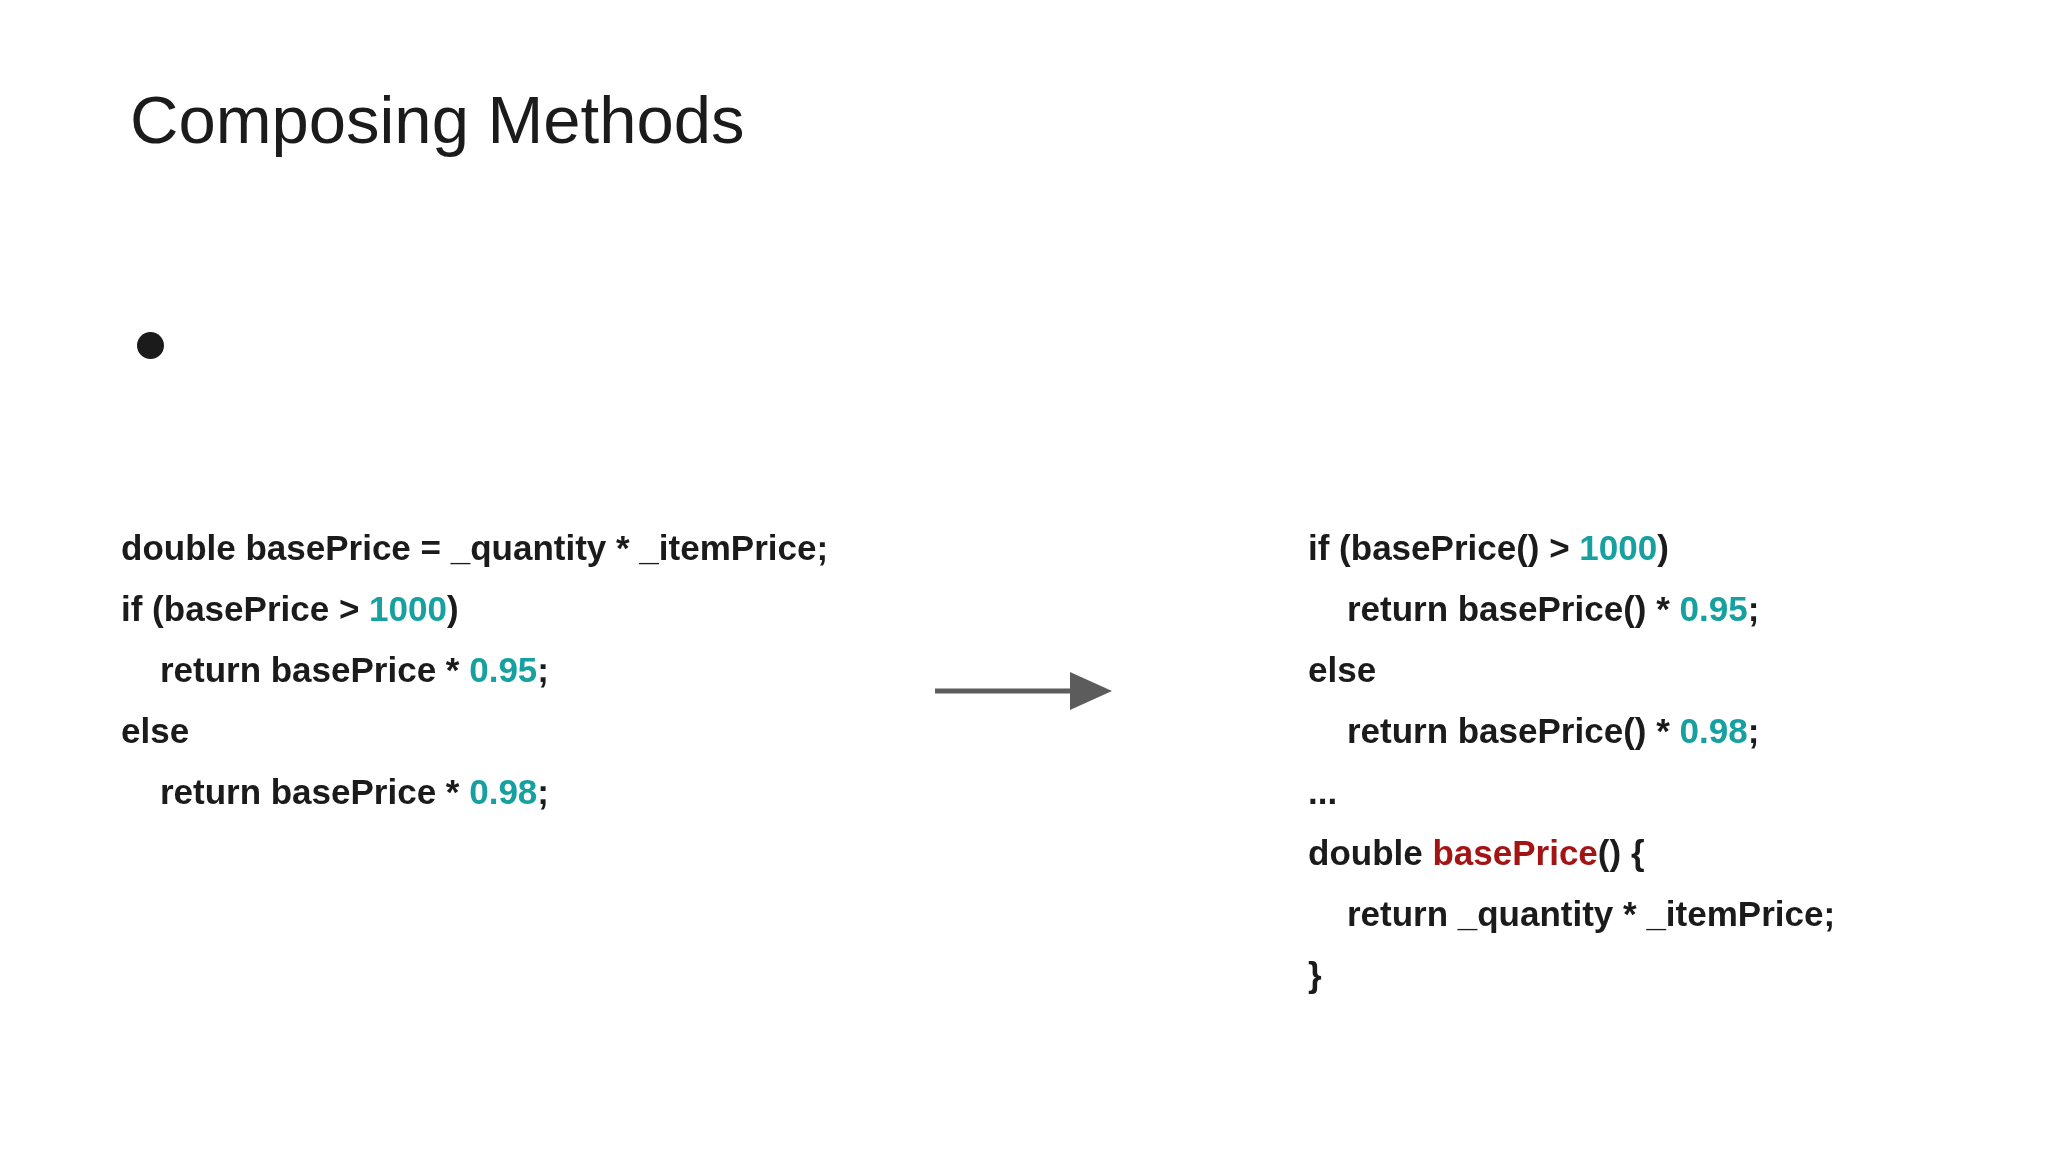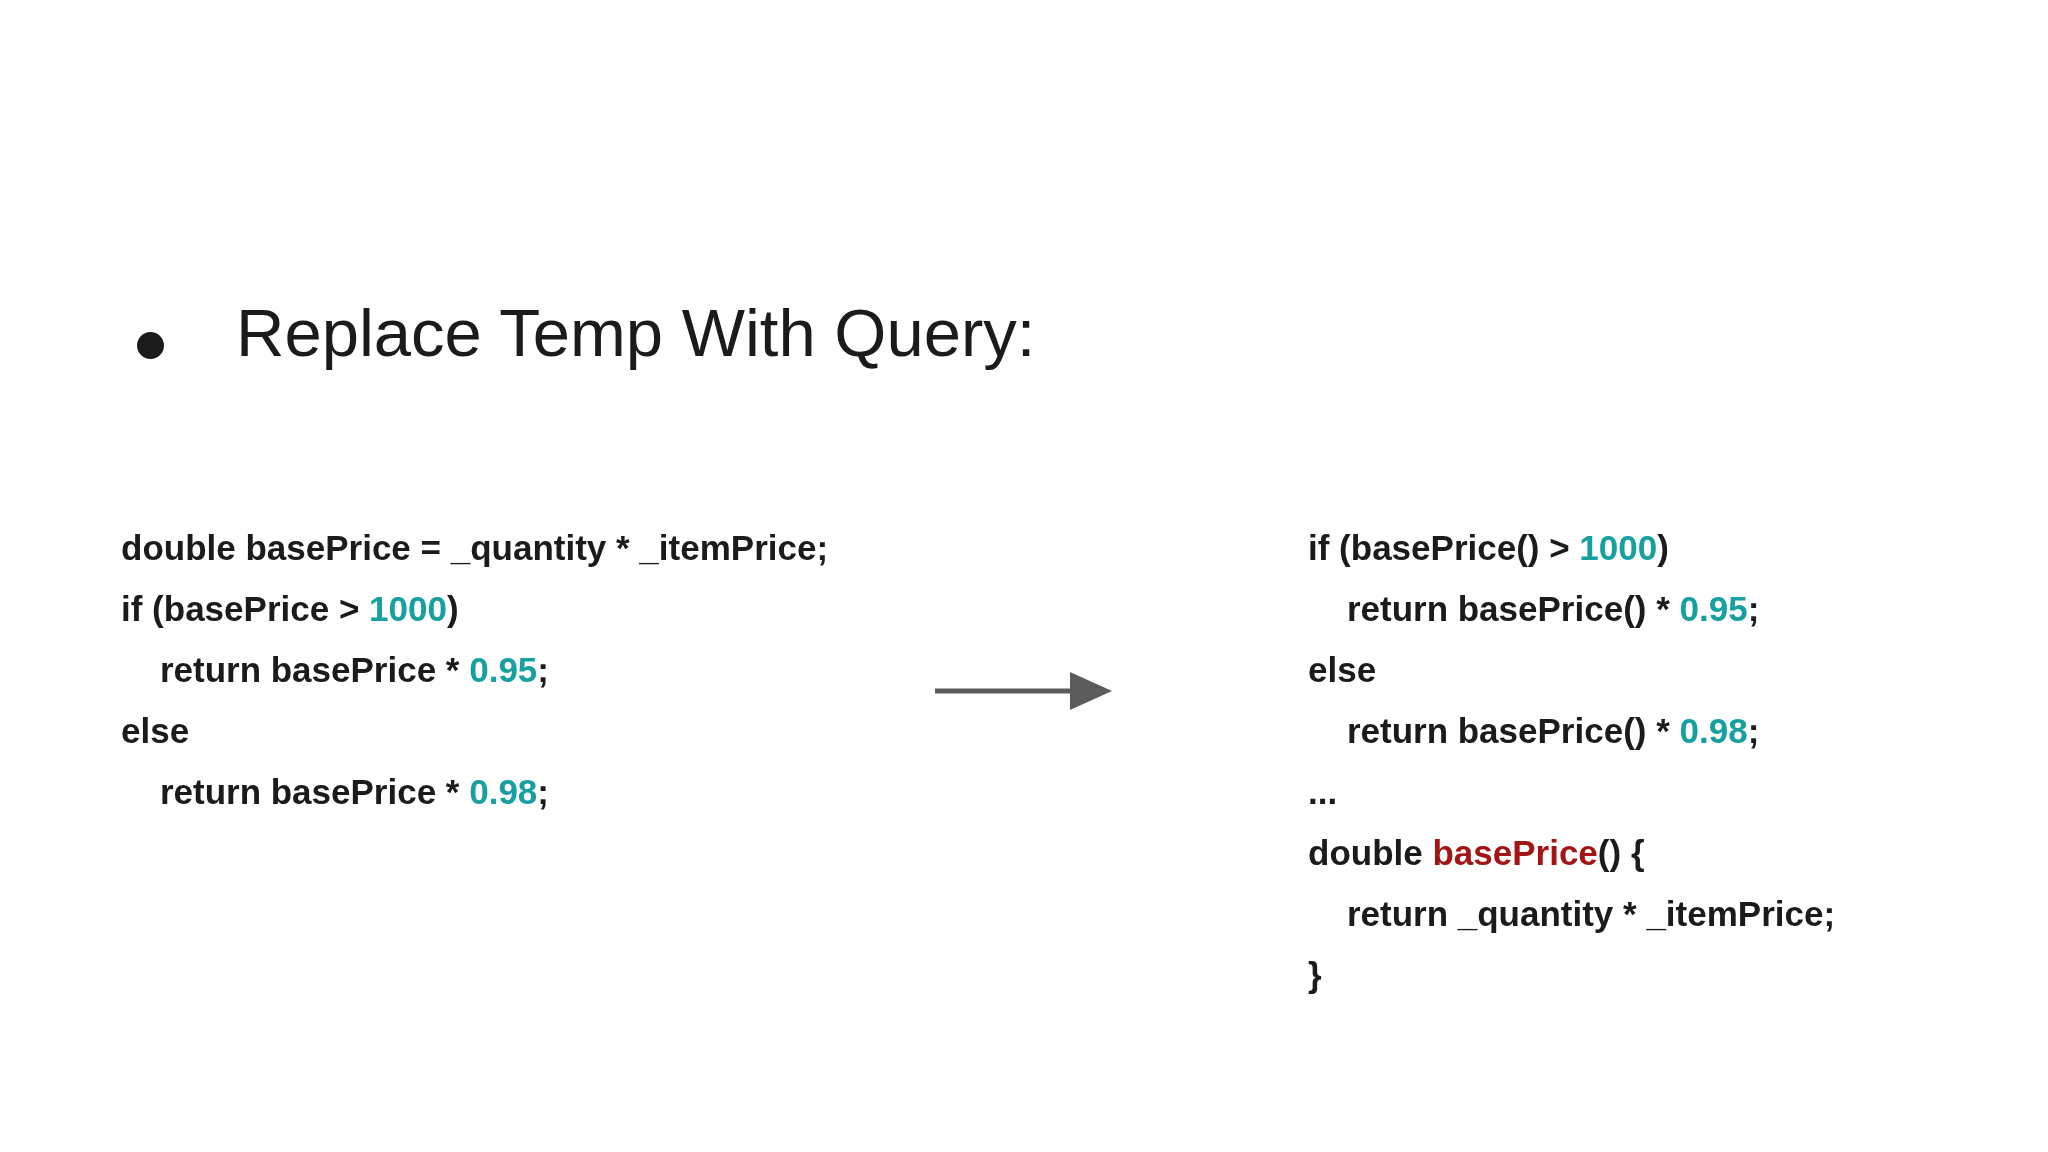--- a/index.html
+++ b/index.html
@@ -67,24 +67,24 @@
     top: 659px;
     width: 185px;
     height: 64px;
   }
 </style>
 </head>
 <body style="--bg: #FFFFFF;">
 
 <div class="slide">
 
+  <div class="slide-title">Composing Methods</div>
 
   <div class="bullet-dot"></div>
 
-  <div class="bullet-text">Replace Temp With Query:</div>
 
   <div class="code-block code-block-left" id="code-block-before"><div class="code-line"><span class="tok-default">double basePrice = _quantity * _itemPrice;</span></div><div class="code-line"><span class="tok-default">if (basePrice &gt; </span><span class="tok-number">1000</span><span class="tok-default">)</span></div><div class="code-line"><span class="tok-default">    return basePrice * </span><span class="tok-number">0.95</span><span class="tok-default">;</span></div><div class="code-line"><span class="tok-default">else</span></div><div class="code-line"><span class="tok-default">    return basePrice * </span><span class="tok-number">0.98</span><span class="tok-default">;</span></div></div>
 
   <div class="arrow-wrap">
     <svg width="185" height="64" viewBox="0 0 185 64" xmlns="http://www.w3.org/2000/svg">
       <line x1="2" y1="32" x2="140" y2="32" stroke="var(--arrow, #5C5C5C)" stroke-width="5"></line>
       <polygon points="137,13 137,51 179,32" fill="var(--arrow, #5C5C5C)"></polygon>
     </svg>
   </div>
 

